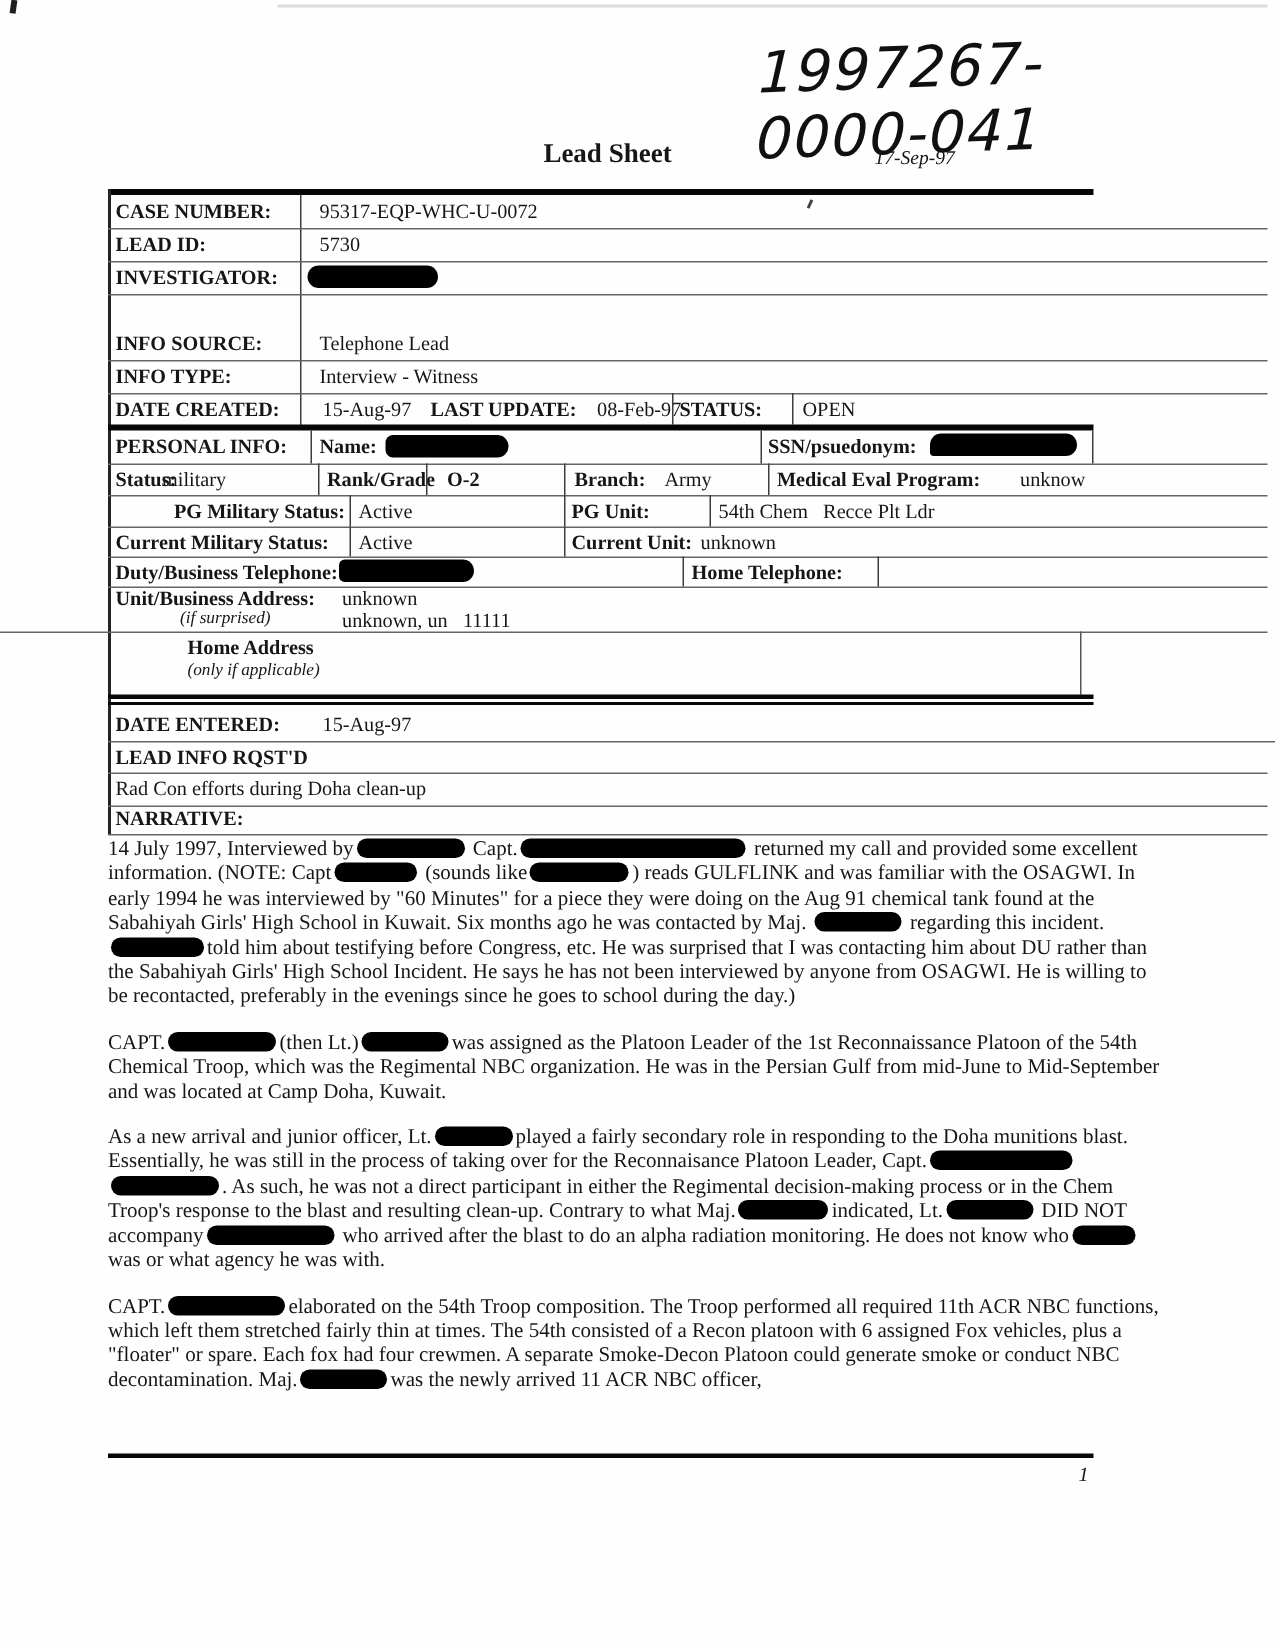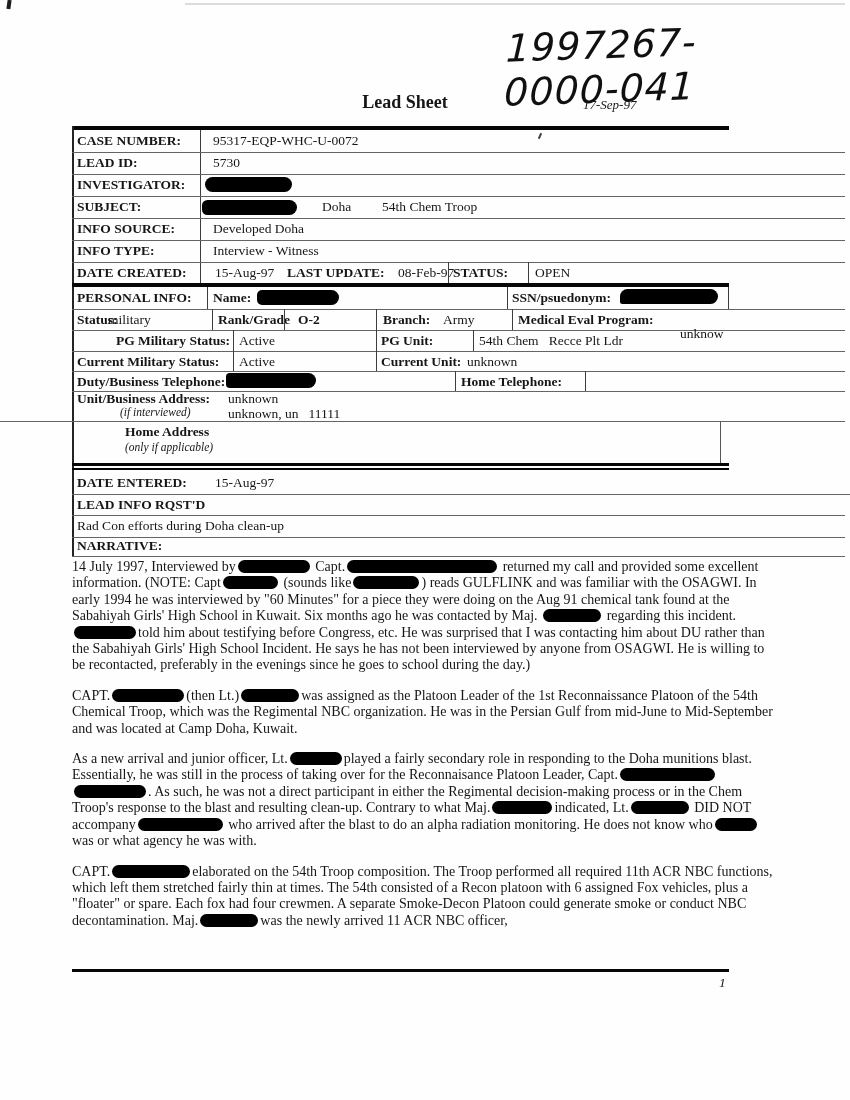--- a/index.html
+++ b/index.html
@@ -47,29 +47,23 @@
     <span class="cell" style="left:141px;">95317-EQP-WHC-U-0072</span>
   </div>
   <div class="row bb" style="top:152px;height:22px;">
     <span class="cell lbl" style="left:5px;">LEAD ID:</span>
     <span class="cell" style="left:141px;">5730</span>
   </div>
   <div class="row bb" style="top:174px;height:22px;">
     <span class="cell lbl" style="left:5px;">INVESTIGATOR:</span>
     <span class="bar" style="left:133px;top:3px;width:87px;"></span>
   </div>
-  <div class="row bb" style="top:196px;height:22px;">
-    <span class="cell lbl" style="left:5px;">SUBJECT:</span>
-    <span class="bar" style="left:130px;top:4px;width:95px;border-radius:8px 11px 11px 8px;"></span>
-    <span class="cell" style="left:250px;">Doha</span>
-    <span class="cell" style="left:310px;">54th Chem Troop</span>
-  </div>
   <div class="row bb" style="top:218px;height:22px;">
     <span class="cell lbl" style="left:5px;">INFO SOURCE:</span>
-    <span class="cell" style="left:141px;">Developed Doha</span>
+    <span class="cell" style="left:141px;">Telephone Lead</span>
   </div>
   <div class="row bb" style="top:240px;height:22px;">
     <span class="cell lbl" style="left:5px;">INFO TYPE:</span>
     <span class="cell" style="left:141px;">Interview - Witness</span>
   </div>
   <div class="row" style="top:262px;height:21px;">
     <span class="cell lbl" style="left:5px;">DATE CREATED:</span>
     <span class="cell" style="left:143px;">15-Aug-97</span>
     <span class="cell lbl" style="left:215px;">LAST UPDATE:</span>
     <span class="cell" style="left:326px;">08-Feb-97</span>
@@ -96,21 +90,21 @@
     <span class="cell" style="left:36px;">military</span>
     <span class="vdiv" style="left:140px;"></span>
     <span class="cell lbl" style="left:146px;">Rank/Grade</span>
     <span class="vdiv" style="left:212px;"></span>
     <span class="cell" style="left:226px;font-weight:bold;">O-2</span>
     <span class="vdiv" style="left:304px;"></span>
     <span class="cell lbl" style="left:311px;">Branch:</span>
     <span class="cell" style="left:371px;">Army</span>
     <span class="vdiv" style="left:440px;"></span>
     <span class="cell lbl" style="left:446px;">Medical Eval Program:</span>
-    <span class="cell" style="left:608px;margin-top:14px;">unknow</span>
+    <span class="cell" style="left:608px;">unknow</span>
   </div>
   <div class="row bb" style="top:330px;height:21px;">
     <span class="cell lbl" style="left:5px;margin-left:39px;">PG Military Status:</span>
     <span class="vdiv" style="left:161px;"></span>
     <span class="cell" style="left:167px;">Active</span>
     <span class="vdiv" style="left:304px;"></span>
     <span class="cell lbl" style="left:309px;">PG Unit:</span>
     <span class="vdiv" style="left:401px;"></span>
     <span class="cell" style="left:407px;">54th Chem&nbsp;&nbsp; Recce Plt Ldr</span>
   </div>
@@ -127,21 +121,21 @@
     <span class="bar" style="left:154px;top:2px;width:90px;border-radius:6px 12px 12px 6px;"></span>
     <span class="vdiv" style="left:383px;"></span>
     <span class="cell lbl" style="left:389px;">Home Telephone:</span>
     <span class="vdiv" style="left:513px;"></span>
   </div>
   <div class="row" style="top:391px;height:15px;">
     <span class="cell lbl" style="left:5px;top:0;">Unit/Business Address:</span>
     <span class="cell" style="left:156px;top:0;">unknown</span>
   </div>
   <div class="row" style="top:406px;height:15px;">
-    <span class="cell note" style="left:48px;top:0;">(if interviewed)</span>
+    <span class="cell note" style="left:48px;top:0;">(if surprised)</span>
     <span class="cell" style="left:156px;top:0;">unknown, un&nbsp;&nbsp; 11111</span>
   </div>
   <div class="abs bb" style="left:0;top:420px;width:845px;height:1px;"></div>
   <div class="row" style="top:441px;height:20px;">
     <span class="cell note" style="left:53px;top:0;">(only if applicable)</span>
   </div>
   <div class="row" style="top:424px;height:16px;">
     <span class="cell lbl" style="left:53px;top:0;">Home Address</span>
   </div>
   <div class="abs" style="left:720px;top:421px;width:1px;height:42px;background:#555;"></div>

